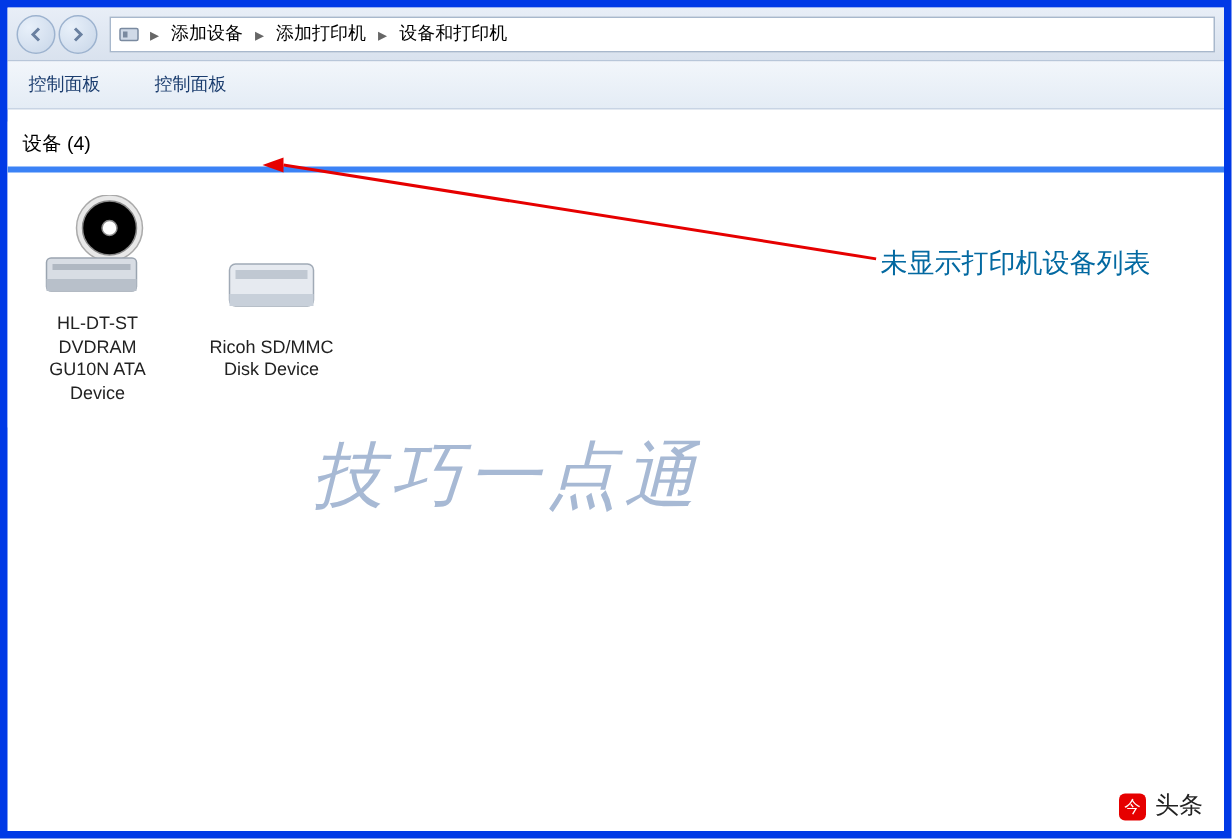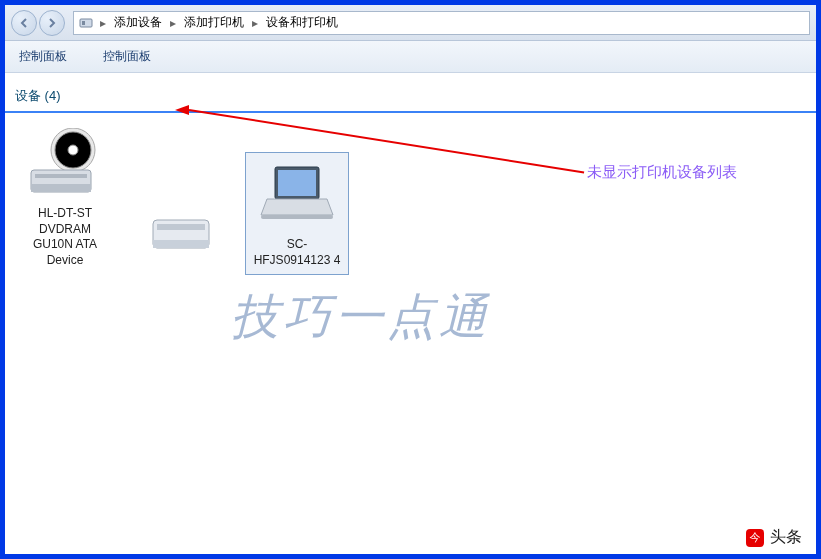--- a/index.html
+++ b/index.html
@@ -49,51 +49,51 @@
   border-bottom: 1px solid #c8d4e4;
   display: flex;
   align-items: center;
   padding: 0 8px;
   gap: 24px;
 }
 .tb-item { color: #1a3c6e; padding: 4px 6px; }
 .content { background: #fff; position: relative; }
 .section-header {
   padding: 6px 10px;
-  color: #0c4a6e;
+  color: #000000;
   font-size: 13px;
-  border-bottom: 2px solid #3b82f6;
+  border-bottom: 4px solid #3b82f6;
   margin-top: 8px;
 }
 .devices {
   display: flex;
   padding: 8px;
   gap: 12px;
-  align-items: flex-end;
+  align-items: center;
 }
 .device {
   width: 104px;
   text-align: center;
   padding: 6px 4px;
   border: 1px solid transparent;
 }
 .device.selected {
   border: 1px solid #7da2ce;
   background: rgba(125,162,206,0.15);
 }
 .dev-icon {
   width: 80px; height: 72px;
   margin: 0 auto 6px;
   display: flex; align-items: center; justify-content: center;
 }
 .dev-label { font-size: 12px; line-height: 1.3; color: #222; word-break: break-word; }
 .annotation {
   position: absolute;
-  font-size: 15px;
-  color: #8b5cf6;
+  font-size: 18px;
+  color: #0369a1;
   font-family: Liberation Serif, serif;
 }
 .arrow-line {
   position: absolute;
   height: 2px;
   background: #e60000;
   transform-origin: left center;
 }
 .arrow-head {
   position: absolute;
@@ -184,41 +184,30 @@
     </div>
 
     <div class="device">
       <div class="dev-icon">
         <svg width="80" height="72" viewBox="0 0 80 72">
           <rect x="12" y="30" width="56" height="28" rx="4" fill="#e6eaf0" stroke="#a0aab6"></rect>
           <rect x="16" y="34" width="48" height="6" fill="#c0c8d2"></rect>
           <rect x="12" y="50" width="56" height="8" fill="#c8d0da"></rect>
         </svg>
       </div>
-    </div>
-
-    <div class="device selected">
-      <div class="dev-icon">
-        <svg width="80" height="72" viewBox="0 0 80 72">
-          <rect x="18" y="8" width="44" height="32" rx="2" fill="#4a5a6a" stroke="#2a3a4a"></rect>
-          <rect x="21" y="11" width="38" height="26" fill="#8ab4e8"></rect>
-          <path d="M10 40 L70 40 L76 56 L4 56 Z" fill="#d8dde4" stroke="#a0aab6"></path>
-          <rect x="4" y="56" width="72" height="4" rx="2" fill="#b0b8c2"></rect>
-        </svg>
-      </div>
-      <div class="dev-label">SC-HFJS0914123
-4</div>
-    </div>
+      <div class="dev-label">Ricoh SD/MMC Disk Device</div>
+    </div>
+
 
 
   </div>
 </div>
 
 <div class="arrow-head" style="left:170px; top:100px;"></div>
 <div class="arrow-line" style="left:184px; top:104px; width:400px; transform: rotate(9deg);"></div>
 <div class="annotation" style="left:582px; top:158px;">未显示打印机设备列表</div>
 
-<div class="watermark" style="left:226px; top:280px;">技巧一点通</div>
+<div class="watermark" style="left:203px; top:280px;">技巧一点通</div>
 
 <div class="footer-credit">
   <span class="headline-icon">今</span>
   <span>头条</span>
 </div>
 
 </body></html>

